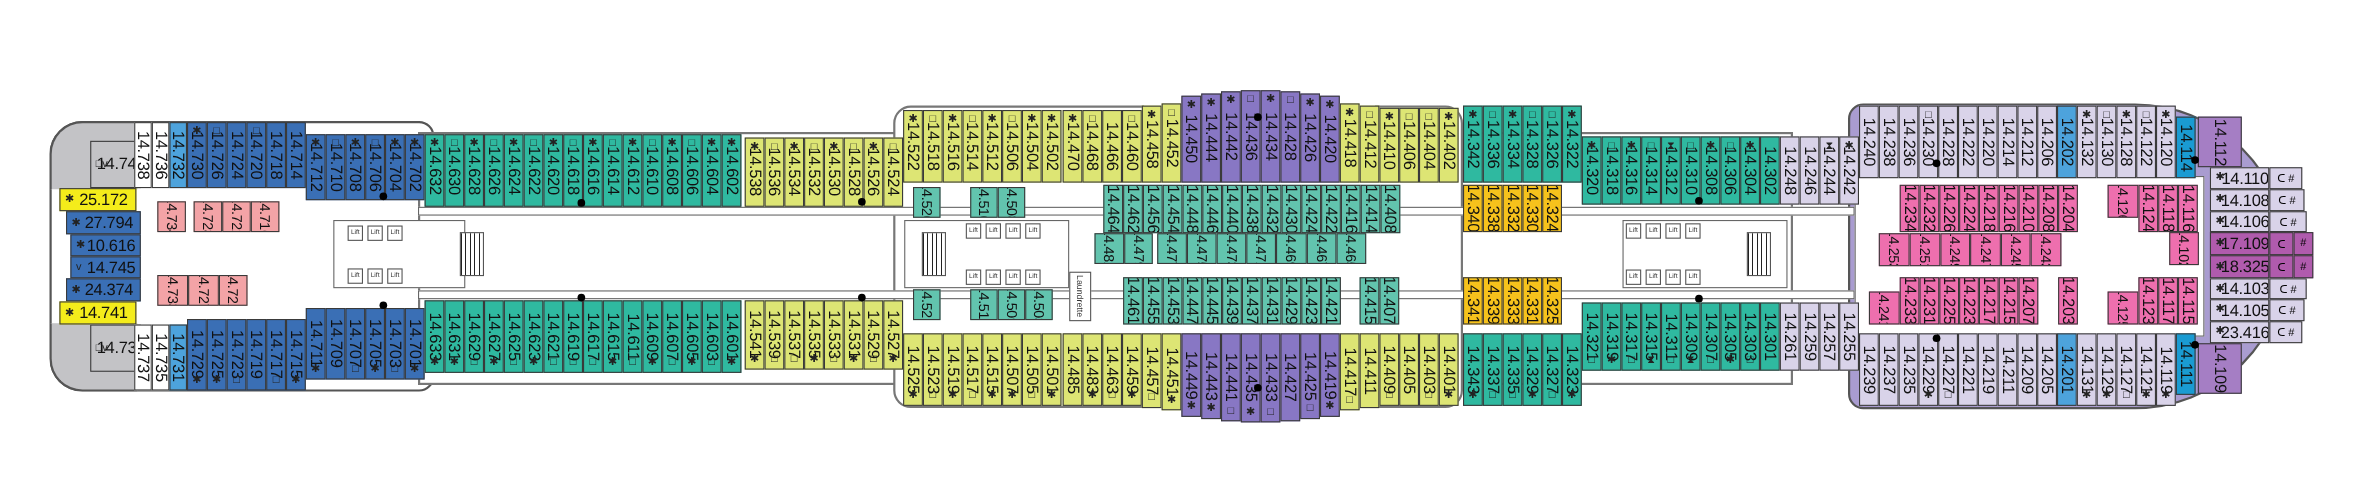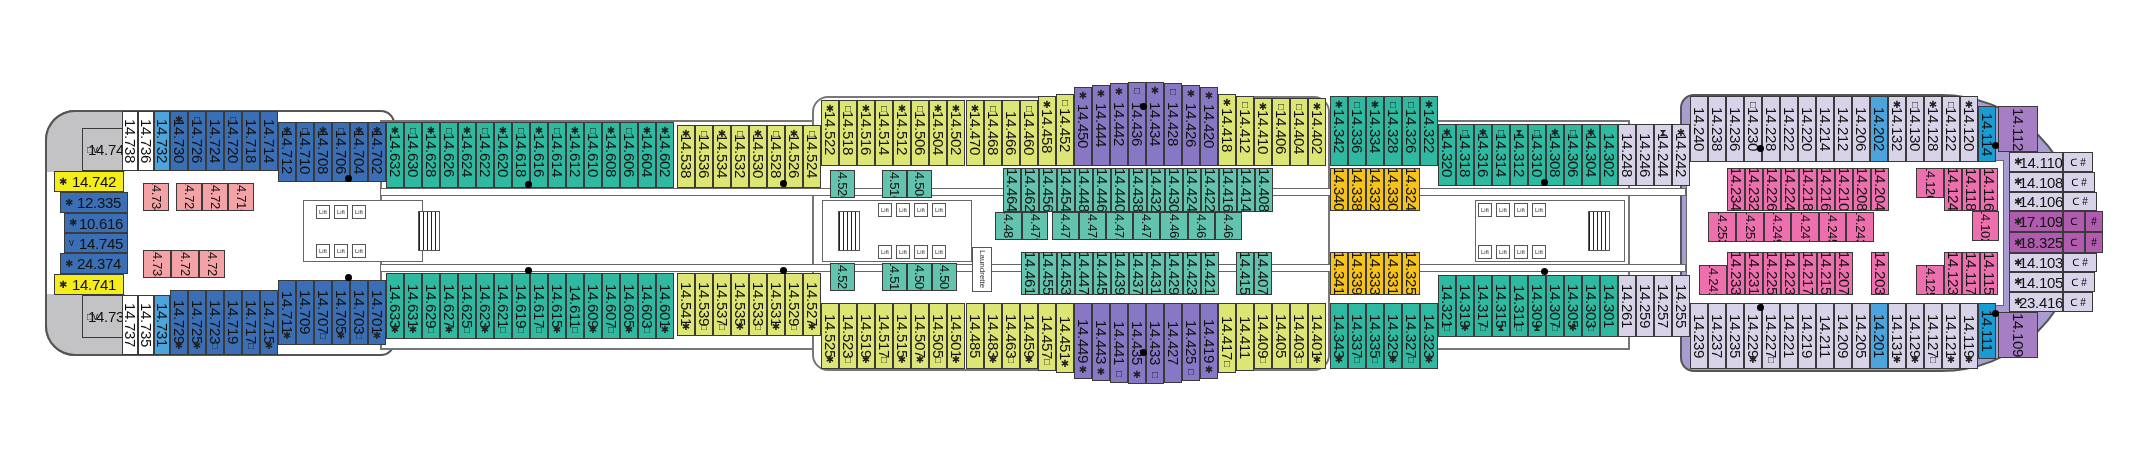--- a/index.html
+++ b/index.html
@@ -128,25 +128,25 @@
       <div class="cab v" style="left: 350px; top: 122px; width: 18px; height: 60px; background: rgb(58, 111, 181);">
         <span class="sym top">✱</span>
         <span class="num">14.704</span>
       </div>
       <div class="cab v" style="left: 368px; top: 122px; width: 18px; height: 60px; background: rgb(58, 111, 181);">
         <span class="sym top">✱</span>
         <span class="num">14.702</span>
       </div>
       <div class="cab h" style="left: 54px; top: 171px; width: 70px; height: 21px; background: rgb(244, 236, 27);">
         <span class="sym">✱</span>
-        <span class="num">14.742</span>
+        <span class="num">25.172</span>
       </div>
       <div class="cab h" style="left: 60px; top: 192px; width: 68px; height: 21px; background: rgb(58, 111, 181);">
         <span class="sym">✱</span>
-        <span class="num">12.335</span>
+        <span class="num">27.794</span>
       </div>
       <div class="cab h" style="left: 64px; top: 213px; width: 64px; height: 20px; background: rgb(58, 111, 181);">
         <span class="sym">✱</span>
         <span class="num">10.616</span>
       </div>
       <div class="cab h" style="left: 64px; top: 233px; width: 64px; height: 20px; background: rgb(58, 111, 181);">
         <span class="sym">v</span>
         <span class="num">14.745</span>
       </div>
       <div class="cab h" style="left: 60px; top: 253px; width: 68px; height: 21px; background: rgb(58, 111, 181);">

